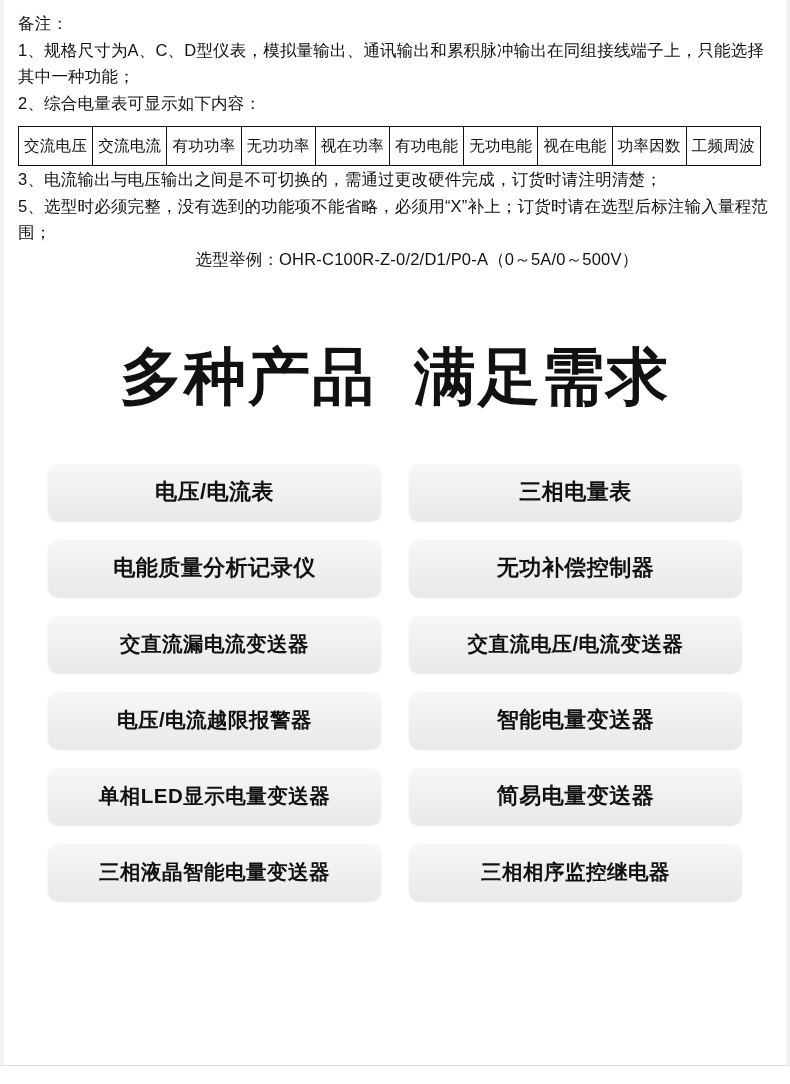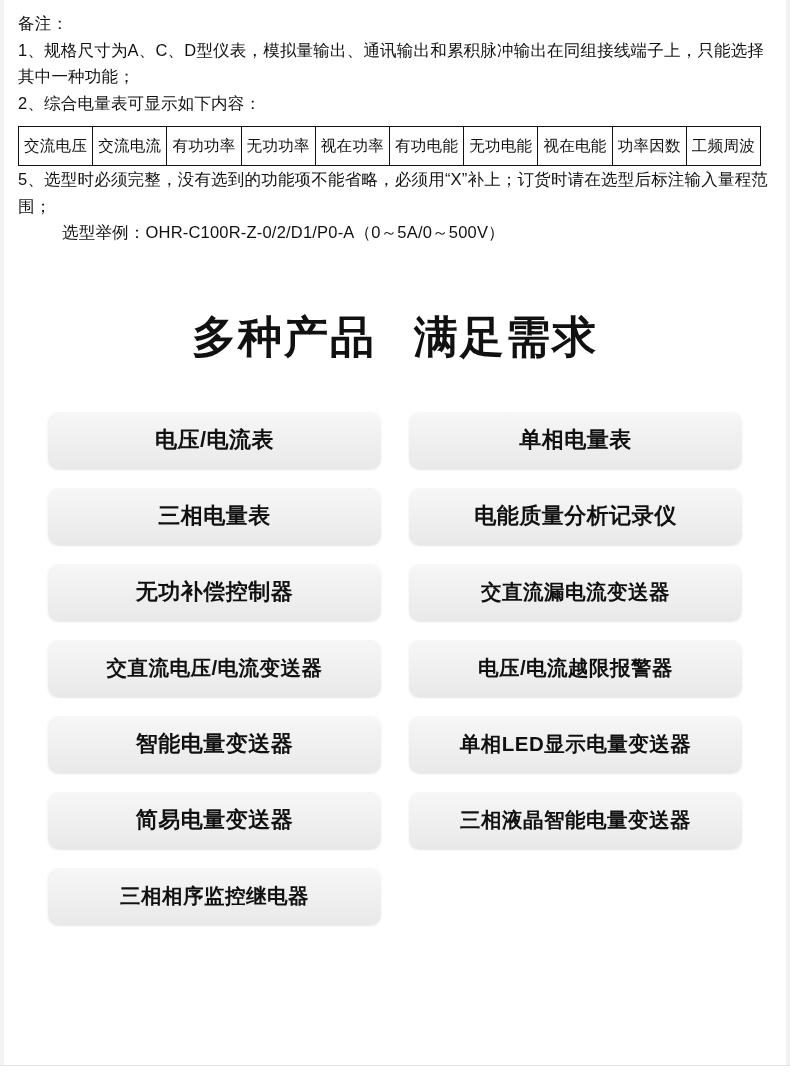--- a/index.html
+++ b/index.html
@@ -29,20 +29,21 @@
     font-size: 16.5px;
     line-height: 1.62;
     letter-spacing: 0.2px;
   }
   .notes .line {
     white-space: pre-wrap;
   }
   .notes .indent-example {
     padding-left: 44px;
     letter-spacing: 0.2px;
+    text-align: center;
   }
 
   
   .func-table-wrap {
     margin: 9px 0 0 0;
   }
   table.func-table {
     border-collapse: collapse;
     table-layout: fixed;
   }
@@ -52,21 +53,21 @@
     text-align: center;
     padding: 6px 5px 7px 5px;
     white-space: nowrap;
     letter-spacing: 0.3px;
   }
 
   
   .headline {
     text-align: center;
     font-weight: bold;
-    font-size: 44px;
+    font-size: 62px;
     letter-spacing: 2px;
     margin-top: 62px;
     margin-bottom: 0;
     color: #111111;
     font-family: "Liberation Sans", "DejaVu Sans", sans-serif;
   }
   .headline .gap {
     display: inline-block;
     width: 38px;
   }
@@ -141,32 +142,32 @@
           <td>有功电能</td>
           <td>无功电能</td>
           <td>视在电能</td>
           <td>功率因数</td>
           <td>工频周波</td>
         </tr>
       </tbody>
         </table>
     </div>
 
+    <div class="line">3、电流输出与电压输出之间是不可切换的，需通过更改硬件完成，订货时请注明清楚；</div>
     <div class="line">5、选型时必须完整，没有选到的功能项不能省略，必须用“X”补上；订货时请在选型后标注输入量程范围；</div>
     <div class="line indent-example">选型举例：OHR-C100R-Z-0/2/D1/P0-A（0～5A/0～500V）</div>
   </div>
 
   <div class="headline">
     <span>多种产品</span><span class="gap"></span><span>满足需求</span>
   </div>
 
   <div class="product-grid">
     <div class="product-cell">电压/电流表</div>
 
-    <div class="product-cell">单相电量表</div>
     <div class="product-cell">三相电量表</div>
 
     <div class="product-cell">电能质量分析记录仪</div>
     <div class="product-cell">无功补偿控制器</div>
 
     <div class="product-cell small">交直流漏电流变送器</div>
     <div class="product-cell small">交直流电压/电流变送器</div>
 
     <div class="product-cell small">电压/电流越限报警器</div>
     <div class="product-cell">智能电量变送器</div>

